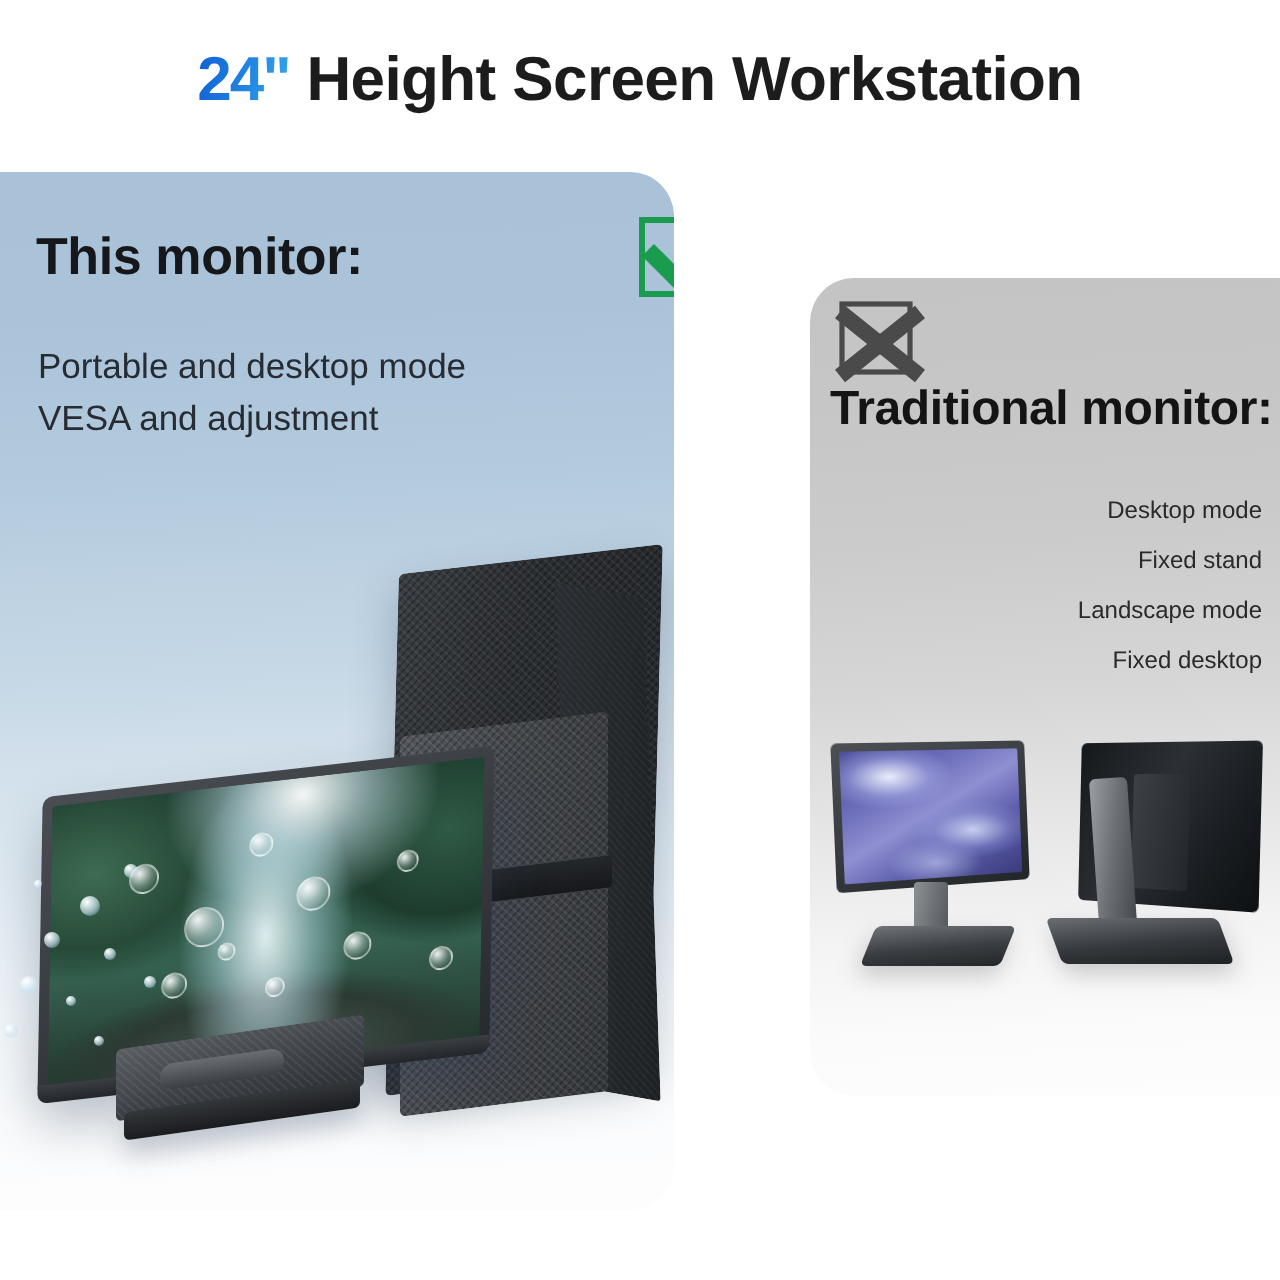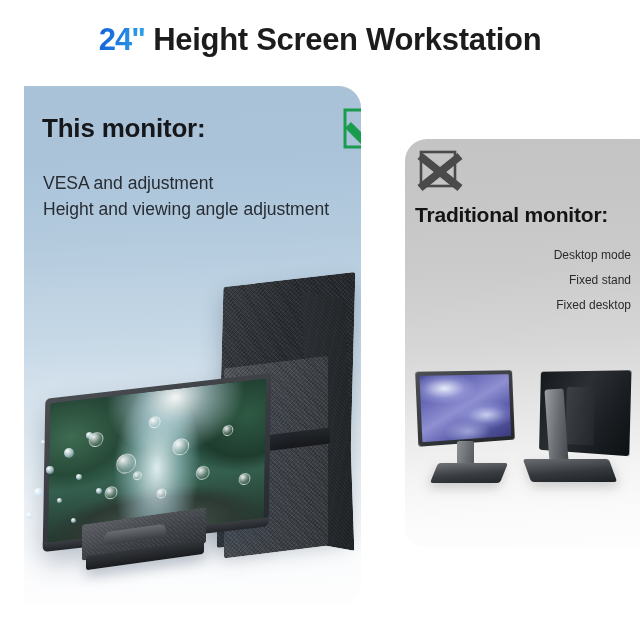--- a/index.html
+++ b/index.html
@@ -45,21 +45,20 @@
   .panel-left {
     position: absolute;
     left: 0; top: 86px;
     width: 337px; height: 519px;
     border-radius: 0 22px 22px 0;
     background: linear-gradient(178deg,
         #a9c2d8 0%, #aac3d9 14%, #b4cbde 30%,
         #c6d8e6 48%, #dde8f0 64%, #f0f5f9 79%,
         #fbfcfd 90%, #fdfdfe 100%);
     overflow: hidden;
-    margin-left: 24px;
   }
   .panel-right {
     position: absolute;
     left: 405px; top: 139px;
     width: 235px; height: 409px;
     border-radius: 22px 0 0 22px;
     background: linear-gradient(177deg,
         #c4c4c4 0%, #c6c6c6 15%, #cbcbcb 32%,
         #d6d6d6 50%, #e6e6e6 66%, #f4f4f4 80%,
         #fbfbfb 91%, #fdfdfd 100%);
@@ -95,23 +94,23 @@
   }
 
   
   .x-icon {
     position: absolute;
     left: 12px; top: 8px;
     width: 48px; height: 48px;
   }
   .right-head {
     position: absolute;
-    left: 10px; top: 64px;
+    left: 10px; top: 52px;
     width: 222px;
-    font-size: 21px;
+    font-size: 24px;
     font-weight: bold;
     color: #141414;
     letter-spacing: -0.2px;
     text-align: left;
   }
   .right-list {
     position: absolute;
     right: 9px; top: 104px;
     text-align: right;
   }
@@ -349,22 +348,22 @@
 <div class="panel-left">
 
   <svg class="check-icon" viewBox="0 0 52 52">
     <rect x="3" y="9" width="37" height="37" fill="none" stroke="#1a9c4f" stroke-width="3"></rect>
     <path d="M9 27 L21 39 L50 3" fill="none" stroke="#1a9c4f" stroke-width="8.5" stroke-linecap="square" stroke-linejoin="miter"></path>
   </svg>
 
   <div class="left-head">This monitor:</div>
 
   <div class="left-list">
+    <div class="li">Portable and desktop mode</div>
     <div class="li">VESA and adjustment</div>
-    <div class="li">Height and viewing angle adjustment</div>
   </div>
 
   <div class="hero">
     <div class="folio-back"></div>
     <div class="folio-kick"></div>
     <div class="red-block"></div>
     <div class="folio-front"></div>
     <div class="folio-strap"></div>
 
     <div class="monitor">
@@ -409,20 +408,21 @@
     <rect x="4" y="5" width="34" height="34" fill="none" stroke="#4a4a4a" stroke-width="2.6"></rect>
     <path d="M3 9 L43 41" stroke="#4a4a4a" stroke-width="8" stroke-linecap="butt"></path>
     <path d="M43 9 L3 41" stroke="#4a4a4a" stroke-width="8" stroke-linecap="butt"></path>
   </svg>
 
   <div class="right-head">Traditional monitor:</div>
 
   <div class="right-list">
     <div class="li">Desktop mode</div>
     <div class="li">Fixed stand</div>
+    <div class="li">Landscape mode</div>
     <div class="li">Fixed desktop</div>
   </div>
 
   <div class="trad">
     <div class="t-front">
       <div class="tf-frame">
         <div class="tf-screen"></div>
       </div>
       <div class="tf-neck"></div>
       <div class="tf-base"></div>

